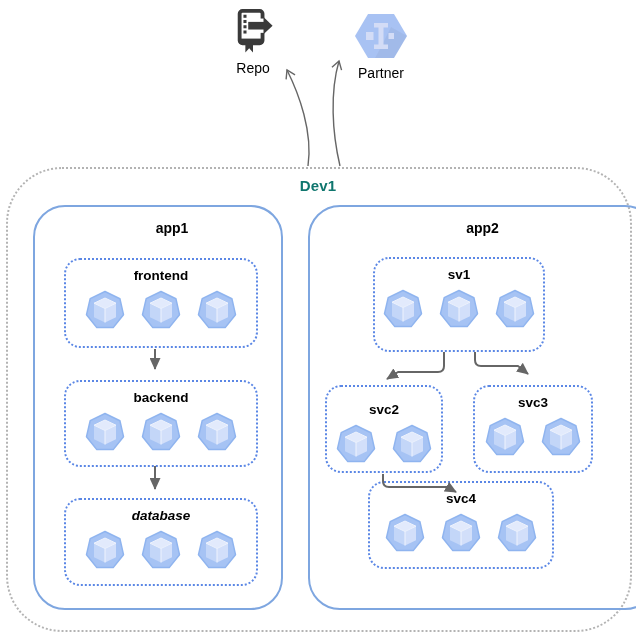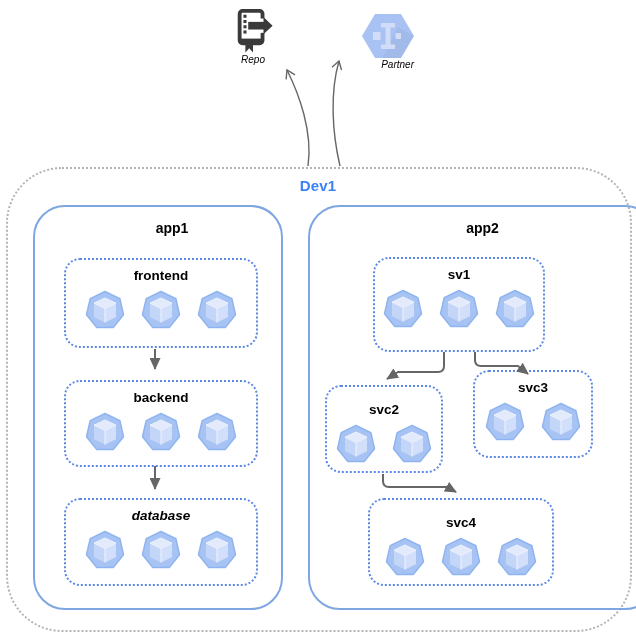--- a/index.html
+++ b/index.html
@@ -2,32 +2,32 @@
 <html><head>
 <meta charset="utf-8">
 <style>
   html,body{margin:0;padding:0;background:#fff;}
   .stage{
     position:relative;width:636px;height:636px;background:#fff;overflow:hidden;
     font-family:"Liberation Sans",sans-serif;color:#000;
   }
   
   .ext-node{position:absolute;display:flex;flex-direction:column;align-items:center;}
-  .ext-node .ext-label{font-size:10px;color:#000;font-style:italic;}
+  .ext-node .ext-label{font-size:14px;margin-top:6px;color:#000;}
   #ext-repo{left:220px;top:6px;width:66px;}
-  #ext-partner{left:348px;top:13px;width:66px;align-items:flex-end;}
+  #ext-partner{left:348px;top:13px;width:66px;}
 
   
   .dev-boundary{
     position:absolute;left:6px;top:167px;width:626px;height:465px;
     box-sizing:border-box;border:2.5px dotted #b3b3b3;border-radius:56px;
   }
   .dev-label{
     position:absolute;left:0;top:177px;width:636px;text-align:center;
-    font-size:15px;font-weight:bold;color:#3b82f6;letter-spacing:.2px;
+    font-size:15px;font-weight:bold;color:#0f766e;letter-spacing:.2px;
   }
 
   
   .group{
     position:absolute;box-sizing:border-box;
     border:2px solid #7ea6e0;border-radius:32px;background:transparent;
   }
   #group-app1{left:33px;top:205px;width:250px;height:405px;padding-left:28px;}
   #group-app2{left:308px;top:205px;width:349px;height:405px;}
   .group-label{text-align:center;margin-top:13px;font-size:14px;font-weight:bold;}
@@ -40,22 +40,22 @@
   }
   .service-label{margin-top:8px;font-size:13.5px;font-weight:bold;}
   .pods{display:flex;gap:16px;margin-top:7px;}
   .pod{width:40px;height:40px;flex:0 0 auto;}
 
   #svc-frontend{left:64px;top:258px;width:194px;height:90px;text-align:center;}
   #svc-backend {left:64px;top:380px;width:194px;height:87px;}
   #svc-database{left:64px;top:498px;width:194px;height:88px;font-style:italic;}
   #svc-sv1 {left:373px;top:257px;width:172px;height:95px;align-items:center;}
   #svc-svc2{left:325px;top:385px;width:118px;height:88px;justify-content:center;}
-  #svc-svc3{left:473px;top:370px;width:120px;height:88px;}
-  #svc-svc4{left:368px;top:498px;width:186px;height:88px;justify-content:center;}
+  #svc-svc3{left:473px;top:385px;width:120px;height:88px;}
+  #svc-svc4{left:368px;top:481px;width:186px;height:88px;}
 
   
   .edges{position:absolute;left:0;top:0;pointer-events:none;}
 </style>
 </head>
 <body>
 
 <div class="stage">
 
   <div class="ext-node" id="ext-repo">

